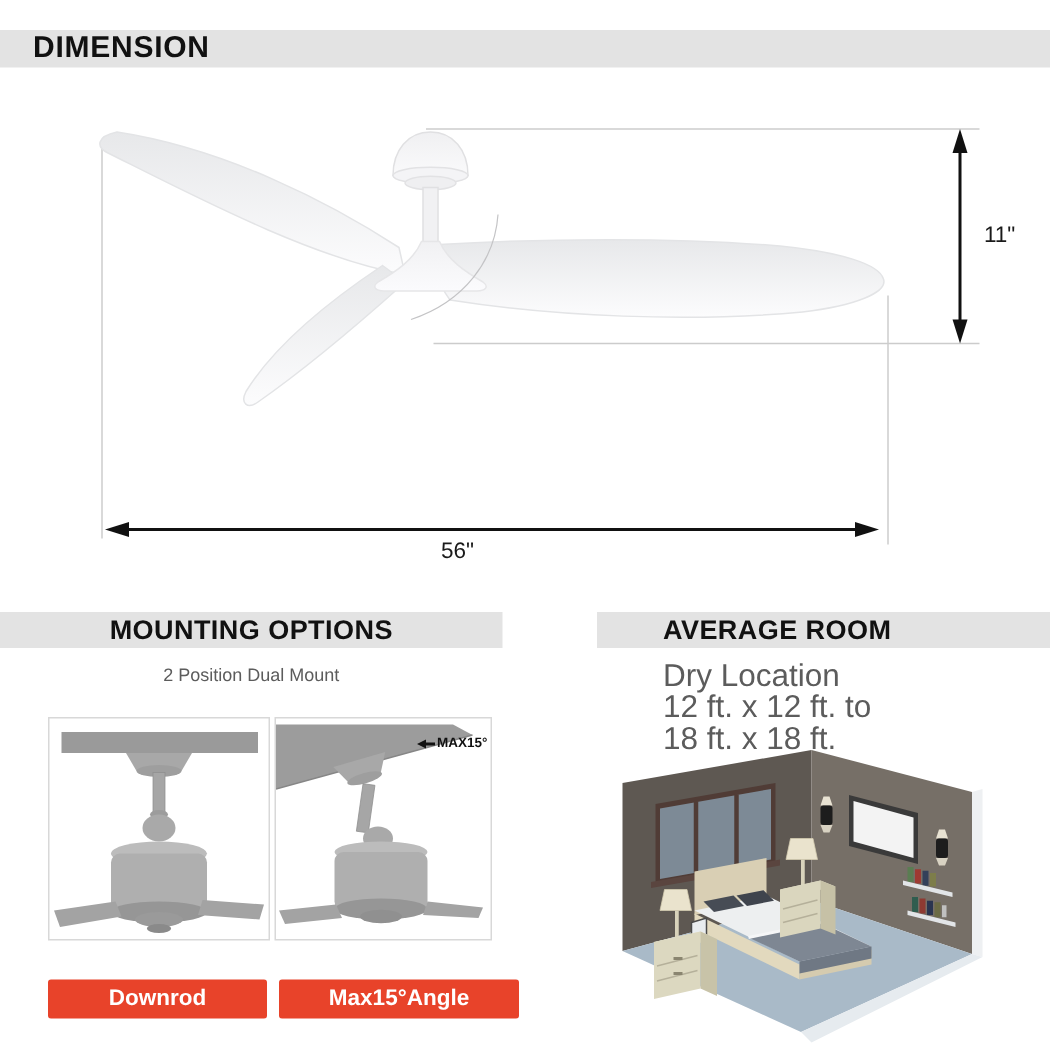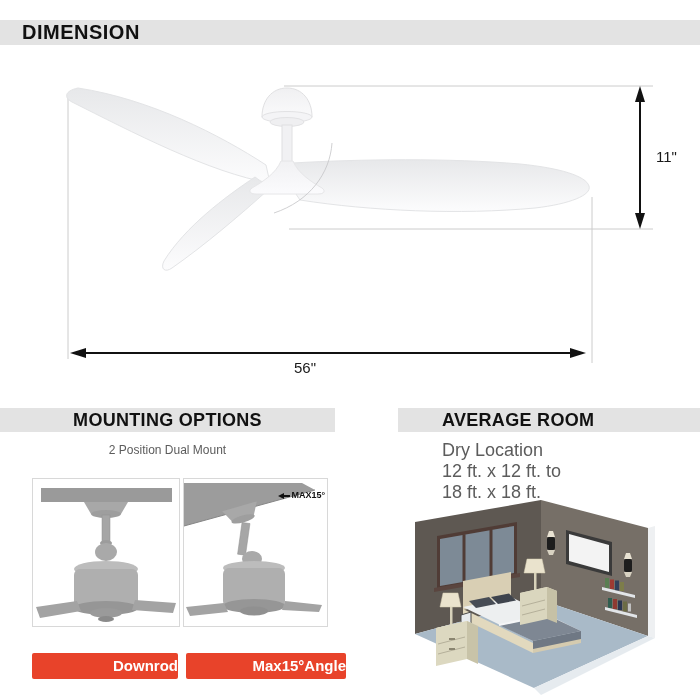--- a/index.html
+++ b/index.html
@@ -23,25 +23,25 @@
   .mount-box{position:absolute;top:478px;height:147px;border:1px solid #d8d8d8;background:#fff;box-sizing:content-box;text-decoration:underline;}
   .mount-box svg{display:block;}
   .box-downrod{left:32px;width:146px;}
   .box-angle{left:183px;width:143px;}
   .max-label{position:absolute;top:12px;right:2px;display:flex;align-items:center;
              font-size:9px;font-weight:bold;color:#111;line-height:1;}
   .arrow-left{width:0;height:0;border-top:3px solid transparent;border-bottom:3px solid transparent;
               border-right:6px solid #111;}
   .arrow-line{display:inline-block;width:6px;height:2px;background:#111;margin-right:1px;}
   .btn{position:absolute;top:653px;height:26px;line-height:26px;background:#e8432a;color:#fff;
-       font-weight:bold;font-size:15px;text-align:right;border-radius:2px;cursor:pointer;}
+       font-weight:bold;font-size:15px;text-align:center;border-radius:2px;cursor:pointer;}
   .btn-downrod{left:32px;width:146px;}
   .btn-angle{left:186px;width:160px;}
   
-  .room-text{position:absolute;left:442px;top:440px;font-size:18px;line-height:21px;color:#5c5c5c;}
+  .room-text{position:absolute;left:442px;top:440px;font-size:21px;line-height:21px;color:#5c5c5c;}
   .fan-svg{position:absolute;left:0;top:55px;}
   .room-svg{position:absolute;left:403px;top:497px;}
 </style>
 </head>
 <body>
 
 <div class="canvas">
 
   <header class="strip strip-top">
     <span>DIMENSION</span>

